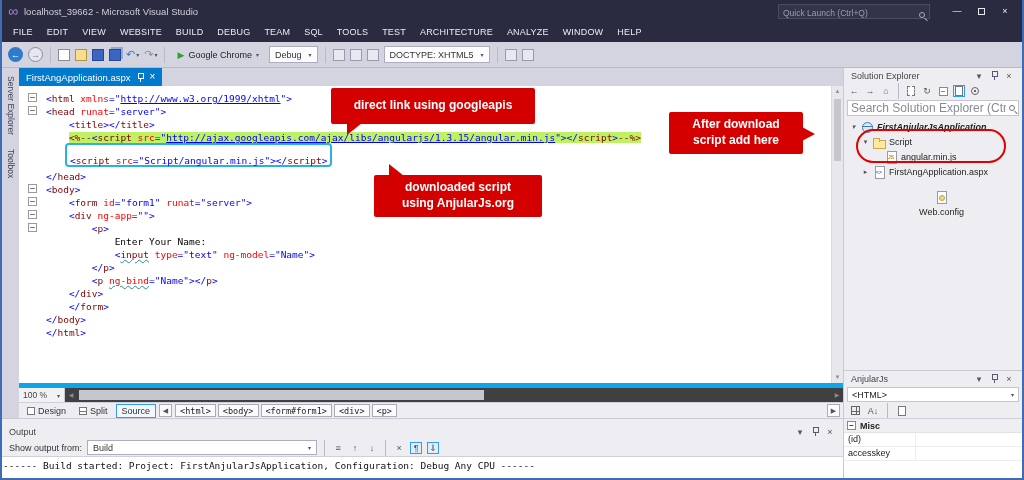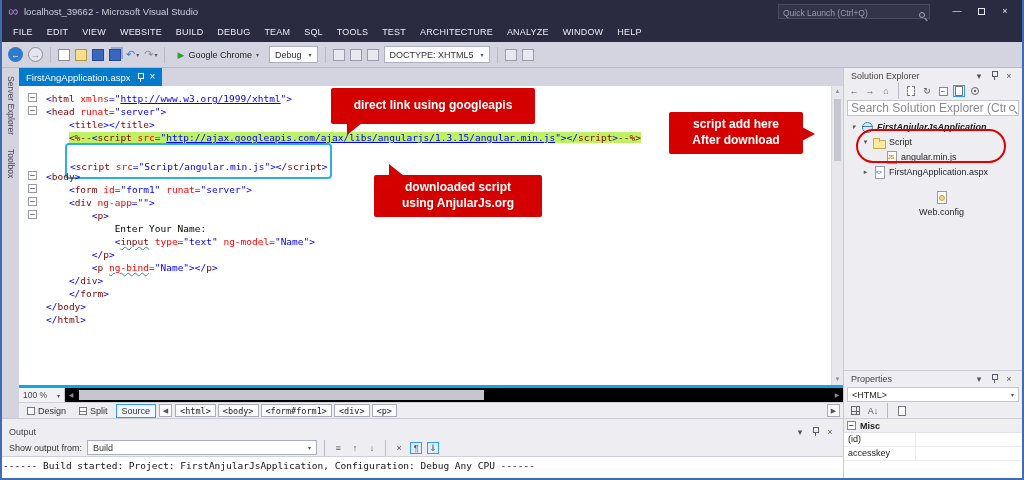--- a/index.html
+++ b/index.html
@@ -54,35 +54,35 @@
 .tab-close{font-size:10px;line-height:10px}
 
 .editor{flex:1;background:#fff;position:relative;min-height:0}
 .code-area{position:absolute;left:0;top:0;right:12px;bottom:0;padding-top:6px;overflow:hidden;font-family:"DejaVu Sans Mono",monospace;font-size:9.5px;line-height:13px}
 .code-line{white-space:pre;position:relative;padding-left:27px;height:13px}
 .fold{position:absolute;left:9px;top:1px;width:9px;height:9px;border:1px solid #9A9A9A;background:#fff;color:#444;font-size:9px;line-height:7px;text-align:center}
 .tk-d{color:#0000FF}.tk-t{color:#800000}.tk-a{color:#FF0000}.tk-v{color:#0000FF}
 .tk-u{color:#0000FF;text-decoration:underline}.tk-x{color:#000}.tk-c{color:#8B0000}
 .sq{text-decoration-line:underline;text-decoration-style:wavy;text-decoration-color:#2E8B8B}
 .hl-yellow{background:#bef264}
-.box-cyan{display:inline-block;border:2px solid #2BB1DE;border-radius:4px;padding:16px 3px;margin-left:-4px;height:15px;line-height:11px;vertical-align:top;margin-top:-1px}
+.box-cyan{display:inline-block;border:2px solid #2BB1DE;border-radius:4px;padding:10px 3px;margin-left:-4px;height:15px;line-height:11px;vertical-align:top;margin-top:-1px}
 .v-scroll{position:absolute;right:0;top:0;bottom:0;width:12px;background:#E8E8EC;border-left:1px solid #DADAE2}
 .v-arrow{position:absolute;left:0;right:0;height:11px;color:#8A8A9A;font-size:6px;text-align:center;line-height:11px}
 .v-arrow.bottom{bottom:0}
 .v-thumb{position:absolute;left:2px;right:2px;top:13px;height:62px;background:#C5C6CE}
 
 .callout{position:absolute;background:#D40000;color:#fff;font-weight:bold;font-size:12px;text-align:center;display:flex;flex-direction:column;justify-content:center;z-index:6;line-height:1.3;border-radius:2px}
 .co-googleapis{left:312px;top:2px;width:204px;height:36px}
 .co-googleapis::after{content:"";position:absolute;left:16px;bottom:-11px;border-top:12px solid #D40000;border-right:15px solid transparent}
 .co-after-download{left:650px;top:26px;width:134px;height:42px}
 .co-after-download::after{content:"";position:absolute;right:-12px;top:15px;border-left:13px solid #D40000;border-top:7px solid transparent;border-bottom:7px solid transparent}
 .co-downloaded{left:355px;top:89px;width:168px;height:42px}
 .co-downloaded::after{content:"";position:absolute;left:15px;top:-11px;border-bottom:12px solid #D40000;border-right:15px solid transparent}
 
-.zoom-row{flex:0 0 14px;background:#000000;display:flex;align-items:flex-start;border-top:3px solid #0ea5e9}
+.zoom-row{flex:0 0 14px;background:#404040;display:flex;align-items:flex-start;border-top:5px solid #0ea5e9}
 .zoom-select{width:46px;height:14px;display:flex;align-items:center;justify-content:space-between;padding:0 4px;font-size:8.5px;color:#444;border-right:1px solid #C9C9D4;background:#F2F2F5}
 .h-scroll{flex:1;position:relative;height:100%}
 .h-arrow{position:absolute;top:0;width:12px;height:14px;color:#8A8A9A;font-size:6px;line-height:14px;text-align:center}
 .h-arrow.right{right:0}
 .h-thumb{position:absolute;left:14px;top:2px;height:10px;width:52%;background:#C5C6CE}
 
 .views-row{flex:0 0 16px;background:#EEEEF2;display:flex;align-items:center;gap:3px;padding:0 3px;border-top:1px solid #D0D0DA}
 .view-btn{height:14px;display:flex;align-items:center;gap:3px;padding:0 5px;font-size:9px;color:#333;white-space:nowrap}
 .view-btn.active{border:1px solid #3399FF;background:#F2F8FE}
 .vb-icon{width:8px;height:8px;border:1px solid #777;background:#fff;position:relative}
@@ -228,20 +228,21 @@
             </div>
           </div>
           <div class="editor">
             <div class="code-area" id="code-area">
                 <div class="code-line"><span class="fold">−</span><span><span class="tk-d">&lt;</span><span class="tk-t">html</span><span class="tk-x"> </span><span class="tk-a">xmlns</span><span class="tk-d">="</span><span class="tk-u">http://www.w3.org/1999/xhtml</span><span class="tk-d">"&gt;</span></span></div>
                 <div class="code-line"><span class="fold">−</span><span><span class="tk-d">&lt;</span><span class="tk-t">head</span><span class="tk-x"> </span><span class="tk-a">runat</span><span class="tk-d">="</span><span class="tk-v">server</span><span class="tk-d">"&gt;</span></span></div>
                 <div class="code-line"><span>    </span><span><span class="tk-d">&lt;</span><span class="tk-t">title</span><span class="tk-d">&gt;&lt;/</span><span class="tk-t">title</span><span class="tk-d">&gt;</span></span></div>
                 <div class="code-line"><span>    </span><span class="hl-yellow"><span class="tk-c">&lt;%--</span><span class="tk-d">&lt;</span><span class="tk-t">script</span><span class="tk-x"> </span><span class="tk-a">src</span><span class="tk-d">="</span><span class="tk-u">http://ajax.googleapis.com/ajax/libs/angularjs/1.3.15/angular.min.js</span><span class="tk-d">"&gt;&lt;/</span><span class="tk-t">script</span><span class="tk-d">&gt;</span><span class="tk-c">--%&gt;</span></span></div>
                 <div class="code-line"><span>    </span><span class="box-cyan"><span class="tk-d">&lt;</span><span class="tk-t">script</span><span class="tk-x"> </span><span class="tk-a">src</span><span class="tk-d">="</span><span class="tk-v">Script/angular.min.js</span><span class="tk-d">"&gt;&lt;/</span><span class="tk-t">script</span><span class="tk-d">&gt;</span></span></div>
                 <div class="code-line"><span></span></div>
+                <div class="code-line"><span><span class="tk-d">&lt;/</span><span class="tk-t">head</span><span class="tk-d">&gt;</span></span></div>
                 <div class="code-line"><span class="fold">−</span><span><span class="tk-d">&lt;</span><span class="tk-t">body</span><span class="tk-d">&gt;</span></span></div>
                 <div class="code-line"><span class="fold">−</span><span>    </span><span><span class="tk-d">&lt;</span><span class="tk-t">form</span><span class="tk-x"> </span><span class="tk-a">id</span><span class="tk-d">="</span><span class="tk-v">form1</span><span class="tk-d">"</span><span class="tk-x"> </span><span class="tk-a">runat</span><span class="tk-d">="</span><span class="tk-v">server</span><span class="tk-d">"&gt;</span></span></div>
                 <div class="code-line"><span class="fold">−</span><span>    </span><span><span class="tk-d">&lt;</span><span class="tk-t">div</span><span class="tk-x"> </span><span class="tk-a">ng-app</span><span class="tk-d">=""&gt;</span></span></div>
                 <div class="code-line"><span class="fold">−</span><span>        </span><span><span class="tk-d">&lt;</span><span class="tk-t">p</span><span class="tk-d">&gt;</span></span></div>
                 <div class="code-line"><span>            </span><span><span class="tk-x">Enter Your Name:</span></span></div>
                 <div class="code-line"><span>            </span><span><span class="tk-d">&lt;</span><span class="tk-t sq">input</span><span class="tk-x"> </span><span class="tk-a">type</span><span class="tk-d">="</span><span class="tk-v">text</span><span class="tk-d">"</span><span class="tk-x"> </span><span class="tk-a">ng-model</span><span class="tk-d">="</span><span class="tk-v">Name</span><span class="tk-d">"&gt;</span></span></div>
                 <div class="code-line"><span>        </span><span><span class="tk-d">&lt;/</span><span class="tk-t">p</span><span class="tk-d">&gt;</span></span></div>
                 <div class="code-line"><span>        </span><span><span class="tk-d">&lt;</span><span class="tk-t">p</span><span class="tk-x"> </span><span class="tk-a sq">ng-bind</span><span class="tk-d">="</span><span class="tk-v">Name</span><span class="tk-d">"&gt;&lt;/</span><span class="tk-t">p</span><span class="tk-d">&gt;</span></span></div>
                 <div class="code-line"><span>    </span><span><span class="tk-d">&lt;/</span><span class="tk-t">div</span><span class="tk-d">&gt;</span></span></div>
                 <div class="code-line"><span>    </span><span><span class="tk-d">&lt;/</span><span class="tk-t">form</span><span class="tk-d">&gt;</span></span></div>
@@ -251,22 +252,22 @@
             <div class="v-scroll">
               <span class="v-arrow">▲</span>
               <span class="v-thumb"></span>
               <span class="v-arrow bottom">▼</span>
             </div>
             <div id="callout-layer">
                 <div class="callout co-googleapis">
                   <div>direct link using googleapis</div>
                 </div>
                 <div class="callout co-after-download">
+                  <div>After download</div>
                   <div>script add here</div>
-                  <div>After download</div>
                 </div>
                 <div class="callout co-downloaded">
                   <div>downloaded script</div>
                   <div>using AnjularJs.org</div>
                 </div>
               </div>
           </div>
           <div class="zoom-row">
             <span class="zoom-select">
               <span>100 %</span>
@@ -389,21 +390,21 @@
               <span class="expander"></span>
               <span class="ticon config-file-icon"></span>
               <span>Web.config</span>
             </div>
           </div>
         <div class="se-circle"></div>
       </div>
 
       <div class="props-section">
         <div class="panel-header">
-          <span>Properties</span>
+          <span>AnjularJs</span>
           <span class="ph-icons">
             <span class="ph-i">▾</span>
             <span class="pin-icon"></span>
             <span class="ph-i">×</span>
           </span>
         </div>
         <div class="props-dd">
           <span>&lt;HTML&gt;</span>
           <span class="dd-arrow">▾</span>
         </div>

